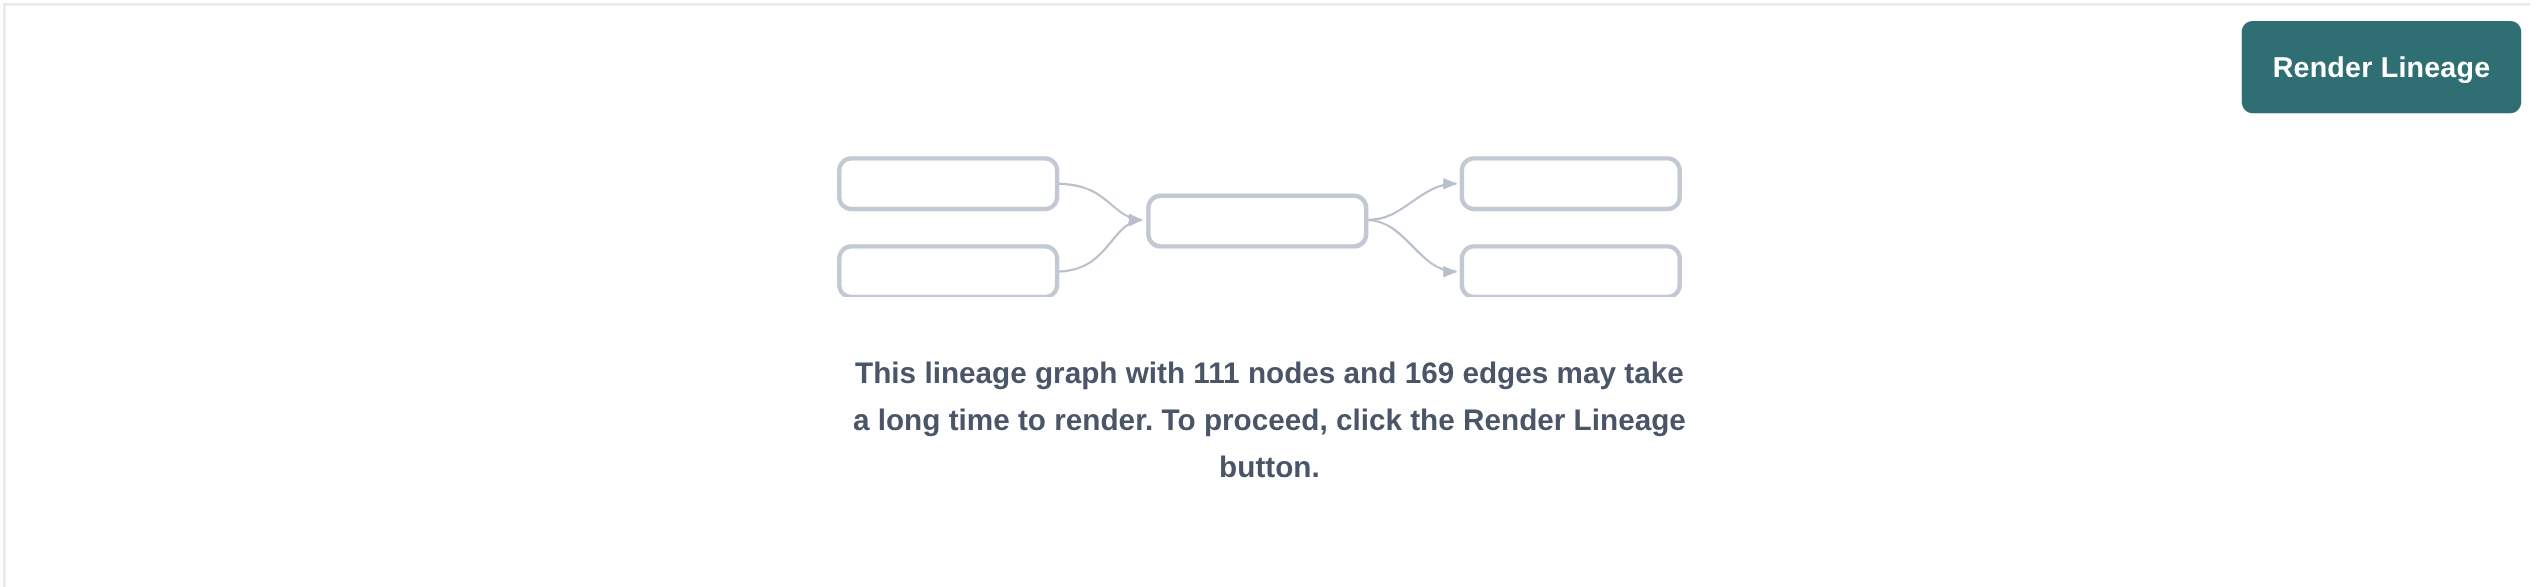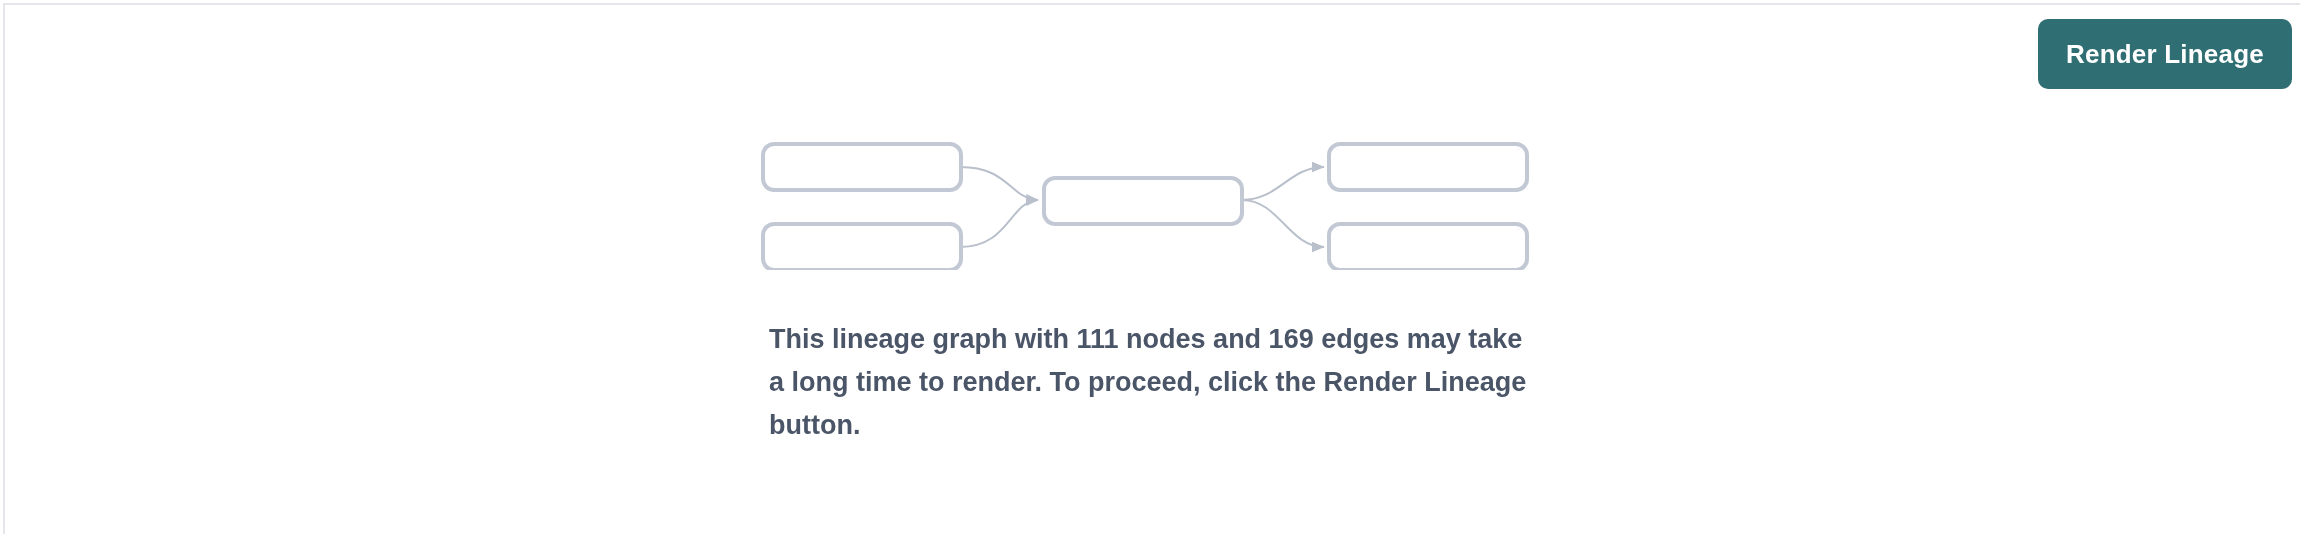--- a/index.html
+++ b/index.html
@@ -38,21 +38,21 @@
     height: 531px;
     background: #e4e6ea;
   }
 
   
   .render-button {
     position: absolute;
     left: 2038px;
     top: 19px;
     width: 254px;
-    height: 70px;
+    height: 84px;
     background: #2f6e72;
     color: #ffffff;
     border: none;
     border-radius: 10px;
     font-family: "Liberation Sans", sans-serif;
     font-size: 26px;
     font-weight: bold;
     letter-spacing: 0.2px;
     cursor: pointer;
     display: flex;
@@ -79,20 +79,21 @@
   .graph-illustration {
     margin-top: 130px;
     width: 790px;
     height: 140px;
     pointer-events: auto;
   }
 
   .message {
     margin-top: 48px;
     width: 770px;
+    text-align: center;
     color: #4a5568;
     font-family: "Liberation Sans", sans-serif;
     font-size: 27px;
     font-weight: bold;
     line-height: 43px;
     pointer-events: auto;
   }
 </style>
 </head>
 <body>

